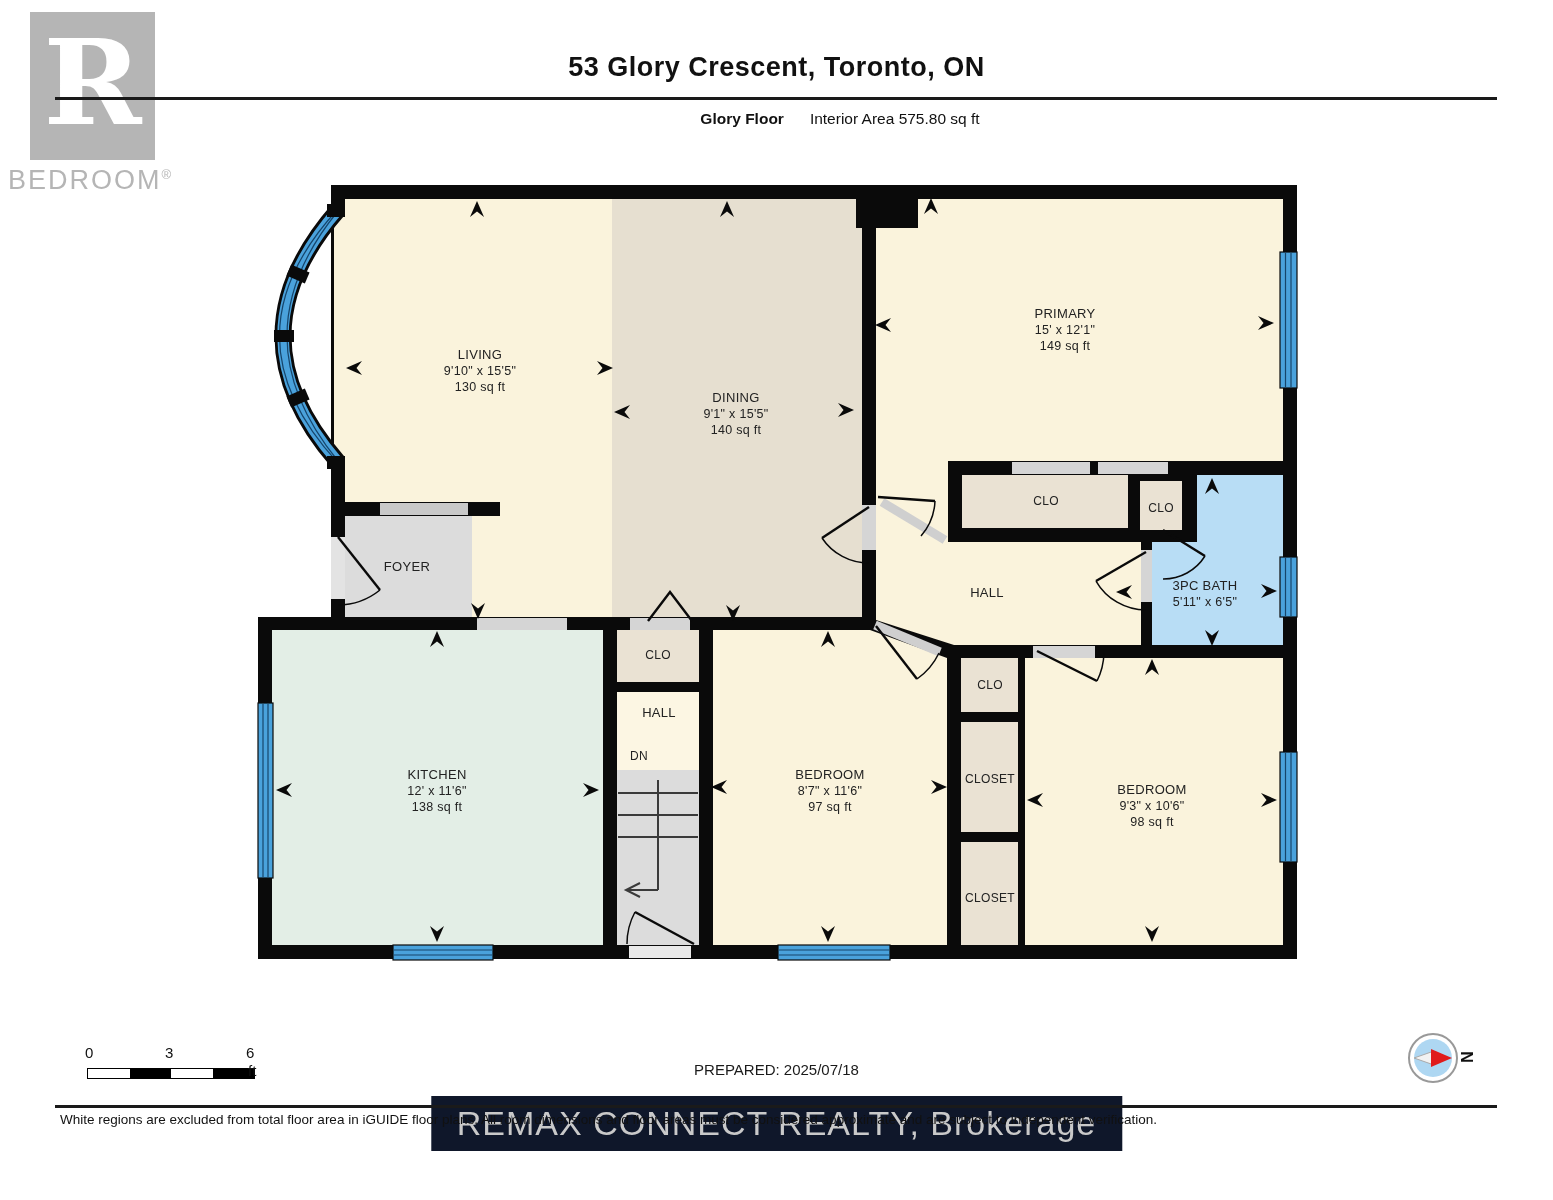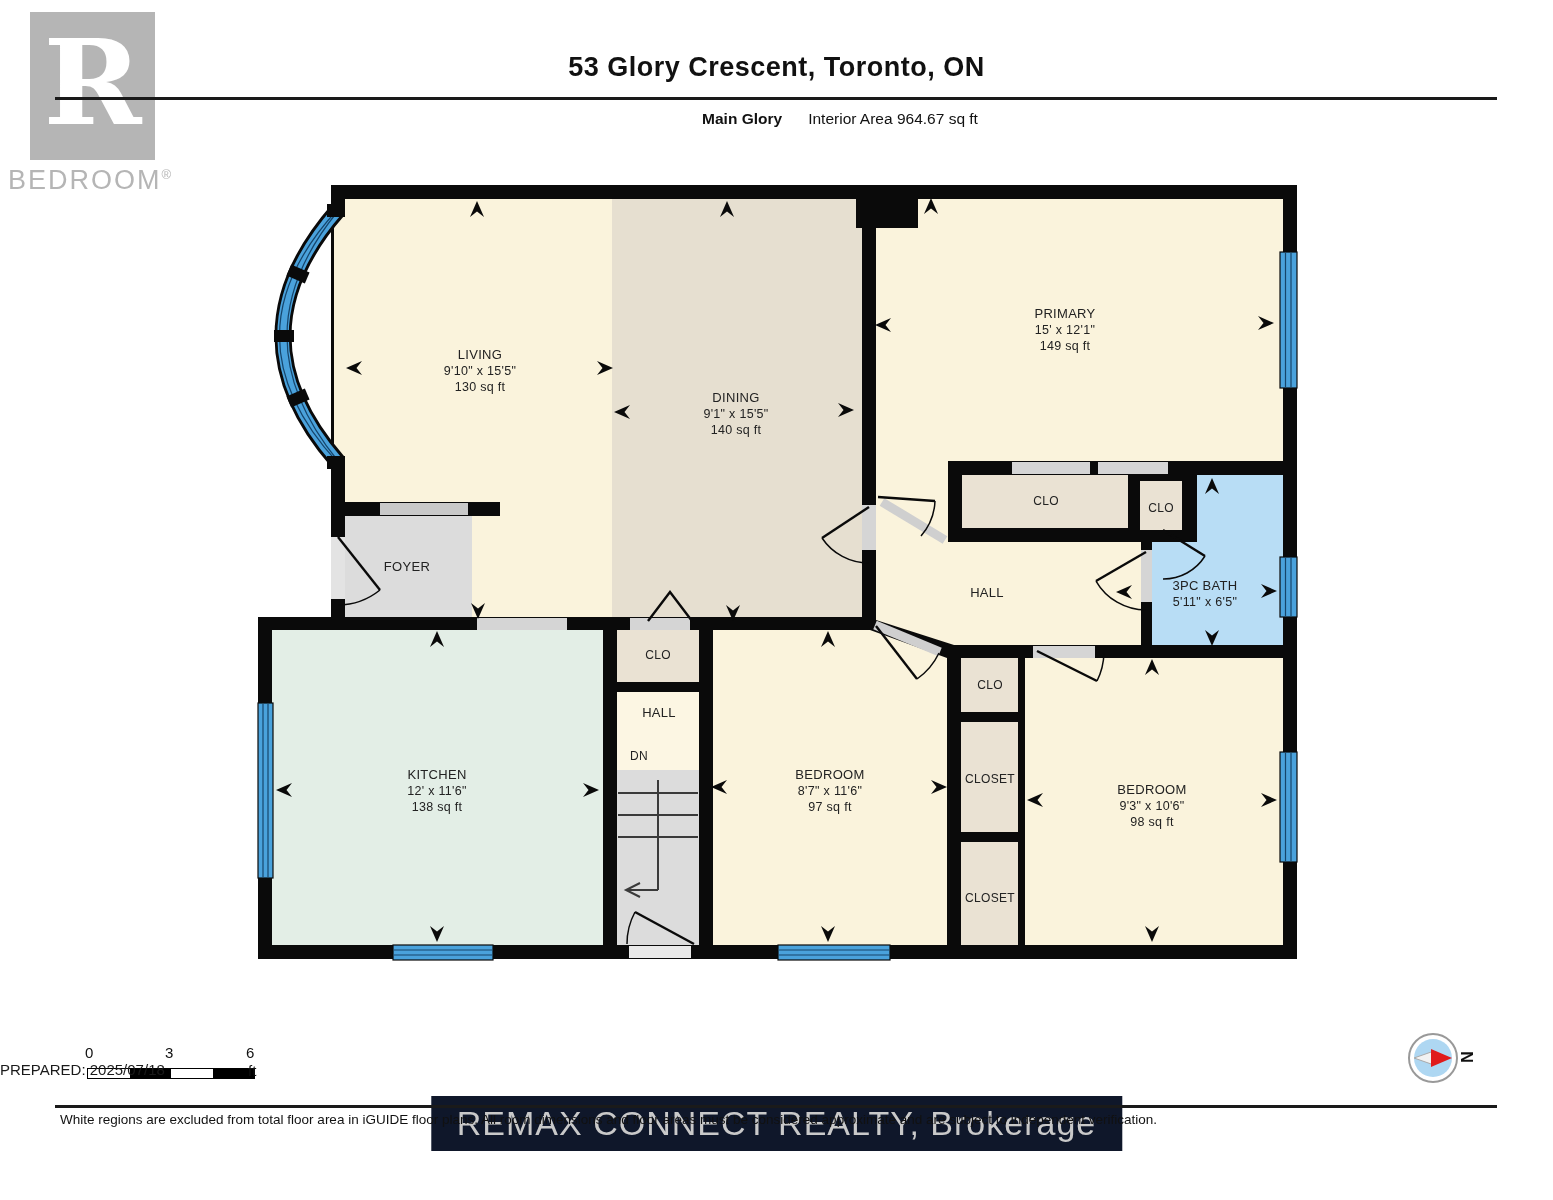--- a/index.html
+++ b/index.html
@@ -20,41 +20,41 @@
   #plan{left:0;top:0;z-index:2;}
   text{fill:#222;font-size:13px;letter-spacing:.3px;}
   .dim{font-size:12.5px;}
   .small{font-size:12px;}
   
   #scale-ticks{left:82px;top:1044px;width:185px;font-size:15px;}
   #scale-ticks span{position:absolute;}
   #scale-bar{left:87px;top:1068px;width:166px;height:9px;border:1.5px solid #000;display:flex;}
   #scale-bar div{flex:1;}
   #scale-ft{left:248px;top:1062px;font-size:15px;}
-  #prepared{left:0;top:1061px;width:1553px;font-size:15px;font-weight:500;color:#1a1a1a;}
+  #prepared{left:0;top:1061px;width:1553px;text-align:center;font-size:15px;font-weight:500;color:#1a1a1a;}
   #compass{left:1406px;top:1031px;}
   #compass-n{left:1460px;top:1048px;font-size:16px;font-weight:600;transform:rotate(90deg);}
   #rule2{left:55px;top:1105px;width:1442px;height:3px;background:#1a1a1a;z-index:6;}
   #watermark{left:50%;top:1096px;transform:translateX(-50%);background:#0f172a;color:#c9c9c9;
              font-size:34px;letter-spacing:1px;padding:8px 26px;white-space:nowrap;z-index:3;}
   #disclaimer{left:60px;top:1112px;font-size:13.5px;font-weight:500;color:#111;z-index:7;}
 </style>
 </head>
 <body>
 
 <div id="page">
 
   <div class="abs" id="logo-box">
     <span class="r">R</span>
   </div>
   <div class="abs" id="logo-text"><span>BEDROOM</span><sup>®</sup></div>
   <div class="abs" id="title">53 Glory Crescent, Toronto, ON</div>
   <div class="abs" id="rule1"></div>
   <div class="abs" id="subheader">
-    <span class="floor">Main Glory</span><span>Interior Area 964.67 sq ft</span>
+    <span class="floor">Glory Floor</span><span>Interior Area 575.80 sq ft</span>
   </div>
 
   <svg class="abs" id="plan" width="1553" height="1010" viewBox="0 0 1553 1010">
 
     <polygon points="331,185 1297,185 1297,959 258,959 258,617 331,617" fill="#0a0a0a"></polygon>
 
     <g>
       <rect x="345" y="199" width="267" height="418" fill="#faf3dc"></rect>
       <rect x="334" y="215" width="11" height="243" fill="#faf3dc"></rect>
     </g>

